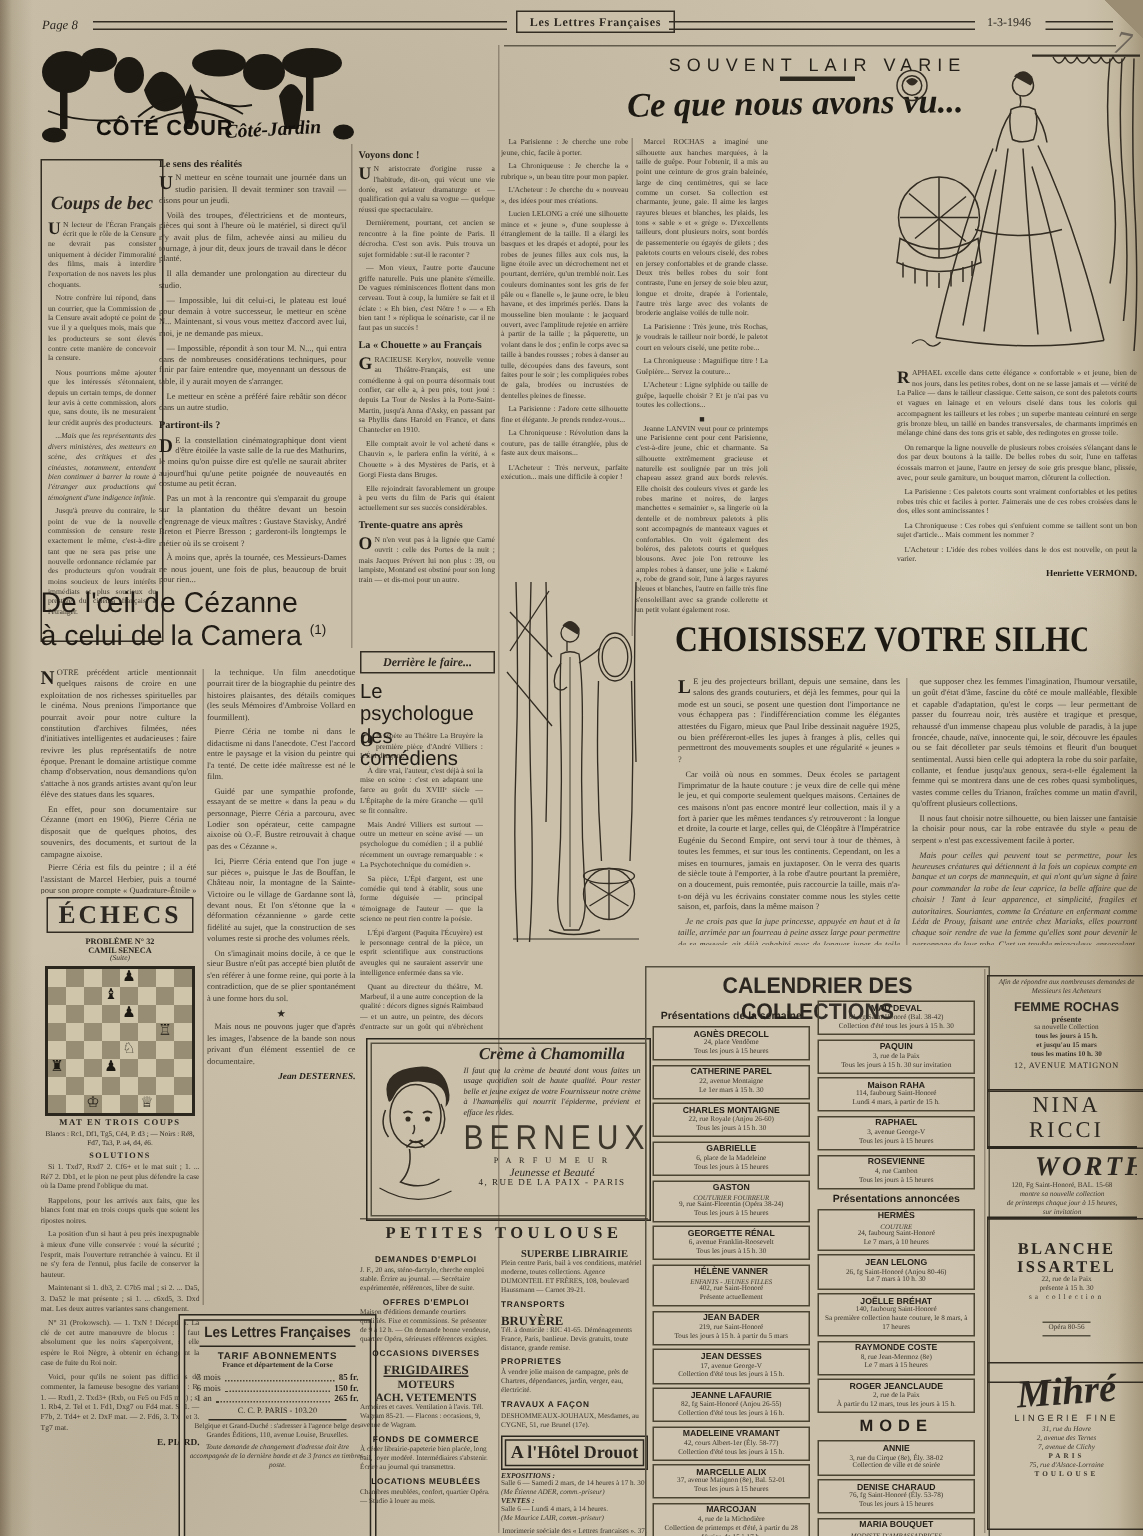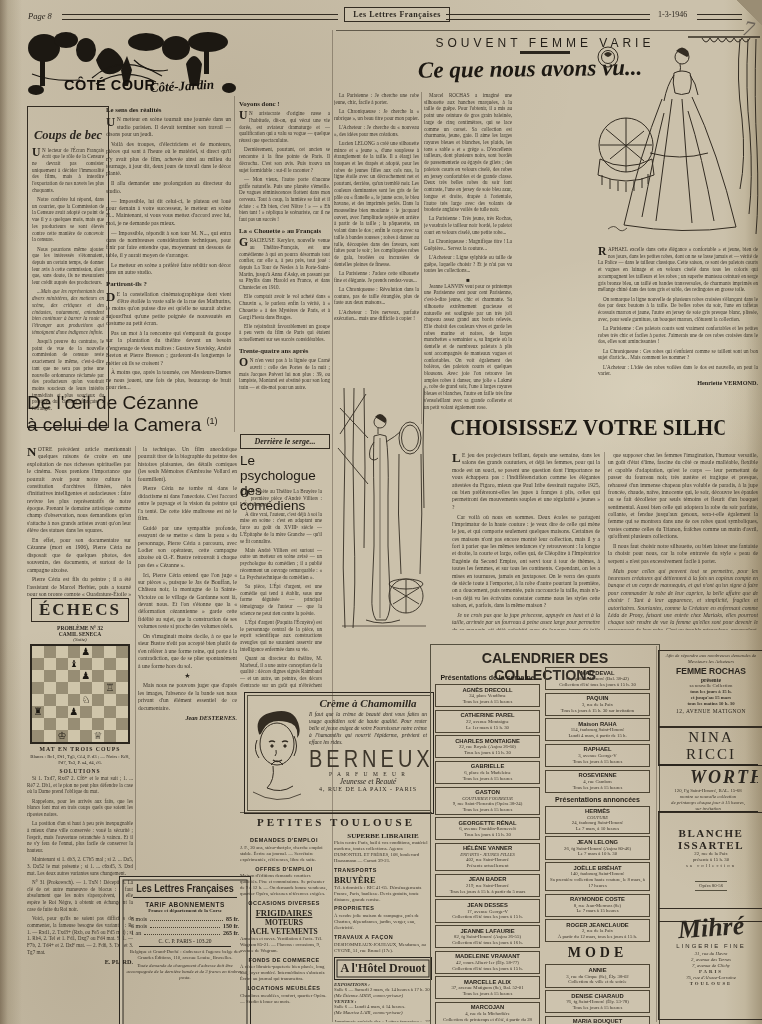--- a/index.html
+++ b/index.html
@@ -250,35 +250,35 @@
         <span class="tdots"></span>
         <span style="font-weight:bold">265 fr.</span>
       </div>
     <div class="cen" style="font:5.5px 'Liberation Serif',serif;margin:2px 0;">C. C. P. PARIS - 103.20</div>
     <div style="border-top:1px solid #2b261e;margin:2px 14px;"></div>
     <div class="tiny cen">Belgique et Grand-Duché : s'adresser à l'agence belge des Grandes Éditions, 110, avenue Louise, Bruxelles.</div>
     <div class="tiny cen" style="font-style:italic;margin-top:2px;">Toute demande de changement d'adresse doit être accompagnée de la dernière bande et de 3 francs en timbres-poste.</div>
   </div>
 
   <div class="b box" style="left:240px;top:434px;width:88px;height:13px;">
-    <div class="cen" style="font:bold italic 8px/13px 'Liberation Serif',serif;">Derrière le serge...</div>
+    <div class="cen" style="font:bold italic 8px/13px 'Liberation Serif',serif;">Derrière le faire...</div>
   </div>
   <div class="b" style="left:240px;top:454px;width:90px;font:13.5px/1.1 'Liberation Sans',sans-serif;color:#201b14;">Le psychologue des comédiens</div>
   <div class="b" style="left:240px;top:488px;width:82px;height:200px;">
     <p class="t t5 dc">ON répète au Théâtre La Bruyère la première pièce d'André Villiers : L'Épi d'argent.</p>
     <p class="t t5">À dire vrai, l'auteur, c'est déjà à soi la mise en scène : c'est en adaptant une farce au goût du XVIIIᵉ siècle — L'Épitaphe de la mère Granche — qu'il se fit connaître.</p>
     <p class="t t5">Mais André Villiers est surtout — outre un metteur en scène avisé — un psychologue du comédien ; il a publié récemment un ouvrage remarquable : « La Psychotechnique du comédien ».</p>
     <p class="t t5">Sa pièce, L'Épi d'argent, est une comédie qui tend à établir, sous une forme déguisée — principal témoignage de l'auteur — que la science ne peut rien contre la poésie.</p>
     <p class="t t5">L'Épi d'argent (Paquita l'Écuyère) est le personnage central de la pièce, un esprit scientifique aux constructions aveugles qui ne sauraient asservir une intelligence enfermée dans sa vie.</p>
     <p class="t t5">Quant au directeur du théâtre, M. Marbeuf, il a une autre conception de la qualité : décors dignes signés Raimbaud — et un autre, un peintre, des décors d'entracte sur un goût qui n'ébrèchent pas une superbe qualité, même sur Irène.</p>
 
   </div>
 
   <div class="hr" style="left:336px;top:30px;width:408px;"></div>
-  <div class="b cen" style="left:420px;top:36px;width:250px;font:12px 'Liberation Sans',sans-serif;letter-spacing:4px;color:#241f18;">SOUVENT FEMME VARIE</div>
+  <div class="b cen" style="left:420px;top:36px;width:250px;font:12px 'Liberation Sans',sans-serif;letter-spacing:4px;color:#241f18;">SOUVENT LAIR VARIE</div>
   <div class="b" style="left:520px;top:51px;width:50px;height:2.5px;background:#2b261e;"></div>
   <div class="b" style="left:418px;top:56px;width:260px;font:bold italic 23px 'Liberation Serif',serif;color:#1d1913;transform:rotate(-.8deg);">Ce que nous avons vu...</div>
 
   <div class="b" style="left:334px;top:92px;width:85px;height:298px;">
     <p class="t t5">La Parisienne : Je cherche une robe jeune, chic, facile à porter.</p>
     <p class="t t5">La Chroniqueuse : Je cherche la « rubrique », un beau titre pour mon papier.</p>
     <p class="t t5">L'Acheteur : Je cherche du « nouveau », des idées pour mes créations.</p>
     <p class="t t5">Lucien LELONG a créé une silhouette mince et « jeune », d'une souplesse à étranglement de la taille. Il a élargi les basques et les drapés et adopté, pour les robes de jeunes filles aux cols nus, la ligne étoile avec un décrochement net et pourtant, derrière, qu'un tremblé noir. Les couleurs dominantes sont les gris de fer pâle ou « flanelle », le jaune ocre, le bleu havane, et des imprimés perlés. Dans la mousseline bien moulante : le jacquard ouvert, avec l'amplitude rejetée en arrière à partir de la taille ; la pâquerette, un volant dans le dos ; enfin le corps avec sa taille à bandes rousses ; robes à danser au tulle, découpées dans des faveurs, sont faites pour le soir ; les compliquées robes de gala, brodées ou incrustées de dentelles pleines de finesse.</p>
     <p class="t t5">La Parisienne : J'adore cette silhouette fine et élégante. Je prends rendez-vous...</p>
     <p class="t t5">La Chroniqueuse : Révolution dans la couture, pas de taille étranglée, plus de faste aux deux maisons...</p>
@@ -557,21 +557,21 @@
       <div class="cal-e">
           <div class="cal-n">RAYMONDE COSTE</div>
           <div class="cal-l">8, rue Jean-Mermoz (8e)</div>
           <div class="cal-l">Le 7 mars à 15 heures</div>
         </div>
       <div class="cal-e">
           <div class="cal-n">ROGER JEANCLAUDE</div>
           <div class="cal-l">2, rue de la Paix</div>
           <div class="cal-l">À partir du 12 mars, tous les jours à 15 h.</div>
         </div>
-      <div class="cal-h" style="font-family:Liberation Serif, serif;letter-spacing:4px;font-size:14px;">MODE</div>
+      <div class="cal-h" style="font-family:Liberation Sans, sans-serif;letter-spacing:4px;font-size:11px;">MODE</div>
       <div class="cal-e">
           <div class="cal-n">ANNIE</div>
           <div class="cal-l">3, rue du Cirque (8e), Ély. 38-02</div>
           <div class="cal-l">Collection de ville et de soirée</div>
         </div>
       <div class="cal-e">
           <div class="cal-n">DENISE CHARAUD</div>
           <div class="cal-l">76, fg Saint-Honoré (Ély. 53-78)</div>
           <div class="cal-l">Tous les jours à 15 heures</div>
         </div>

